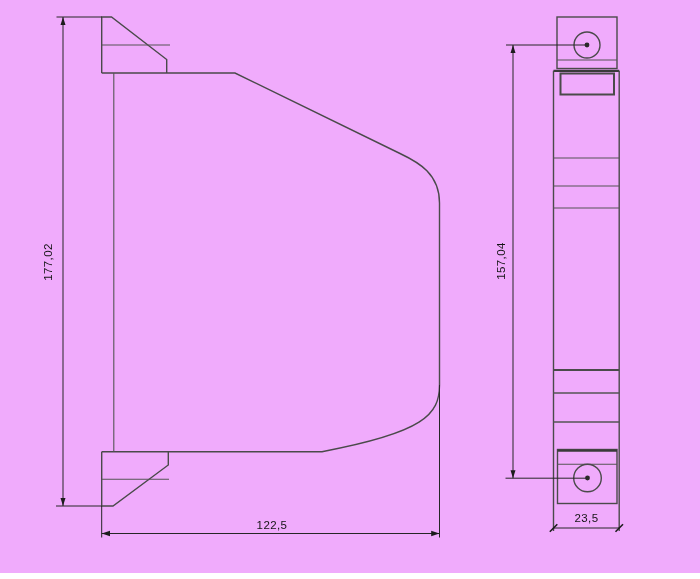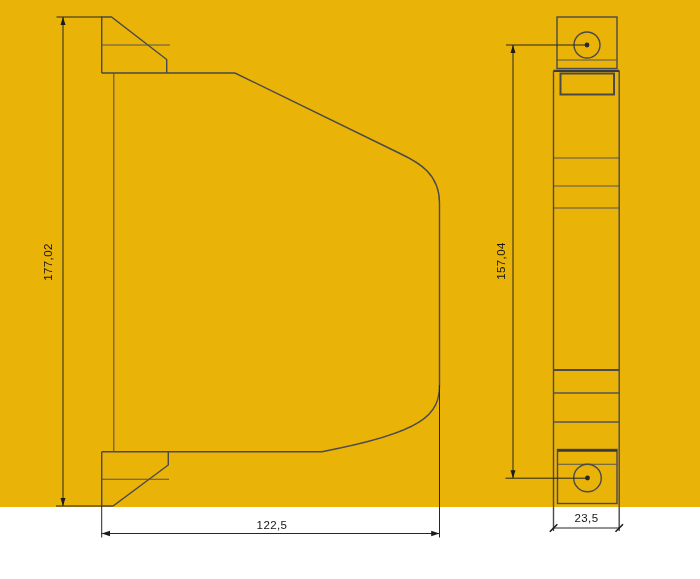--- a/index.html
+++ b/index.html
@@ -5,23 +5,23 @@
   html, body {
     margin: 0;
     padding: 0;
     background: #ffffff;
     width: 700px;
     height: 579px;
     overflow: hidden;
   }
   .sheet {
     width: 700px;
-    height: 507px;
+    height: 573px;
     position: relative;
-    background: #eab308;
+    background: #f0abfc;
   }
   svg { display: block; }
   .part-line {
     fill: none;
     stroke: #4a4a4a;
     stroke-width: 1.4;
     stroke-linecap: butt;
     stroke-linejoin: miter;
   }
   .part-line-thin {

